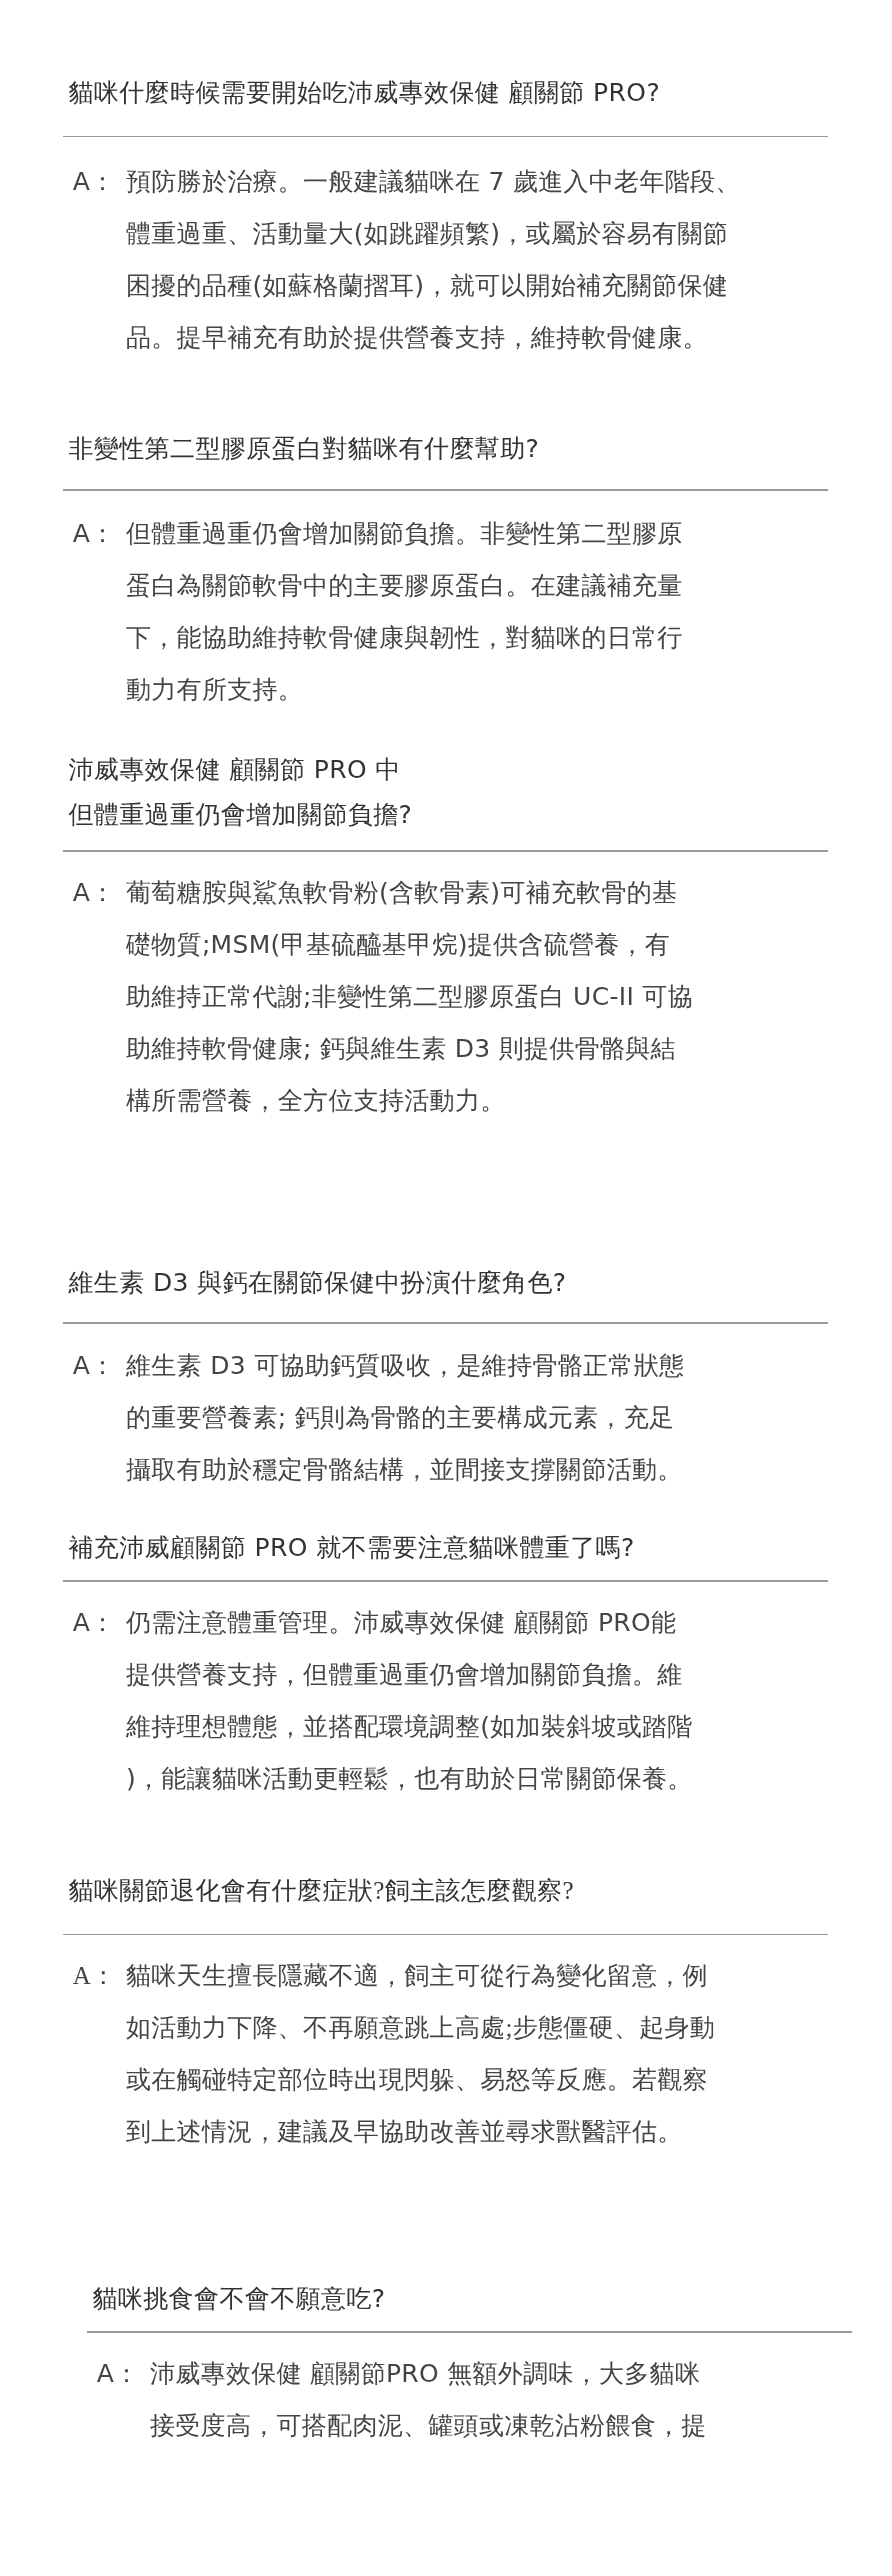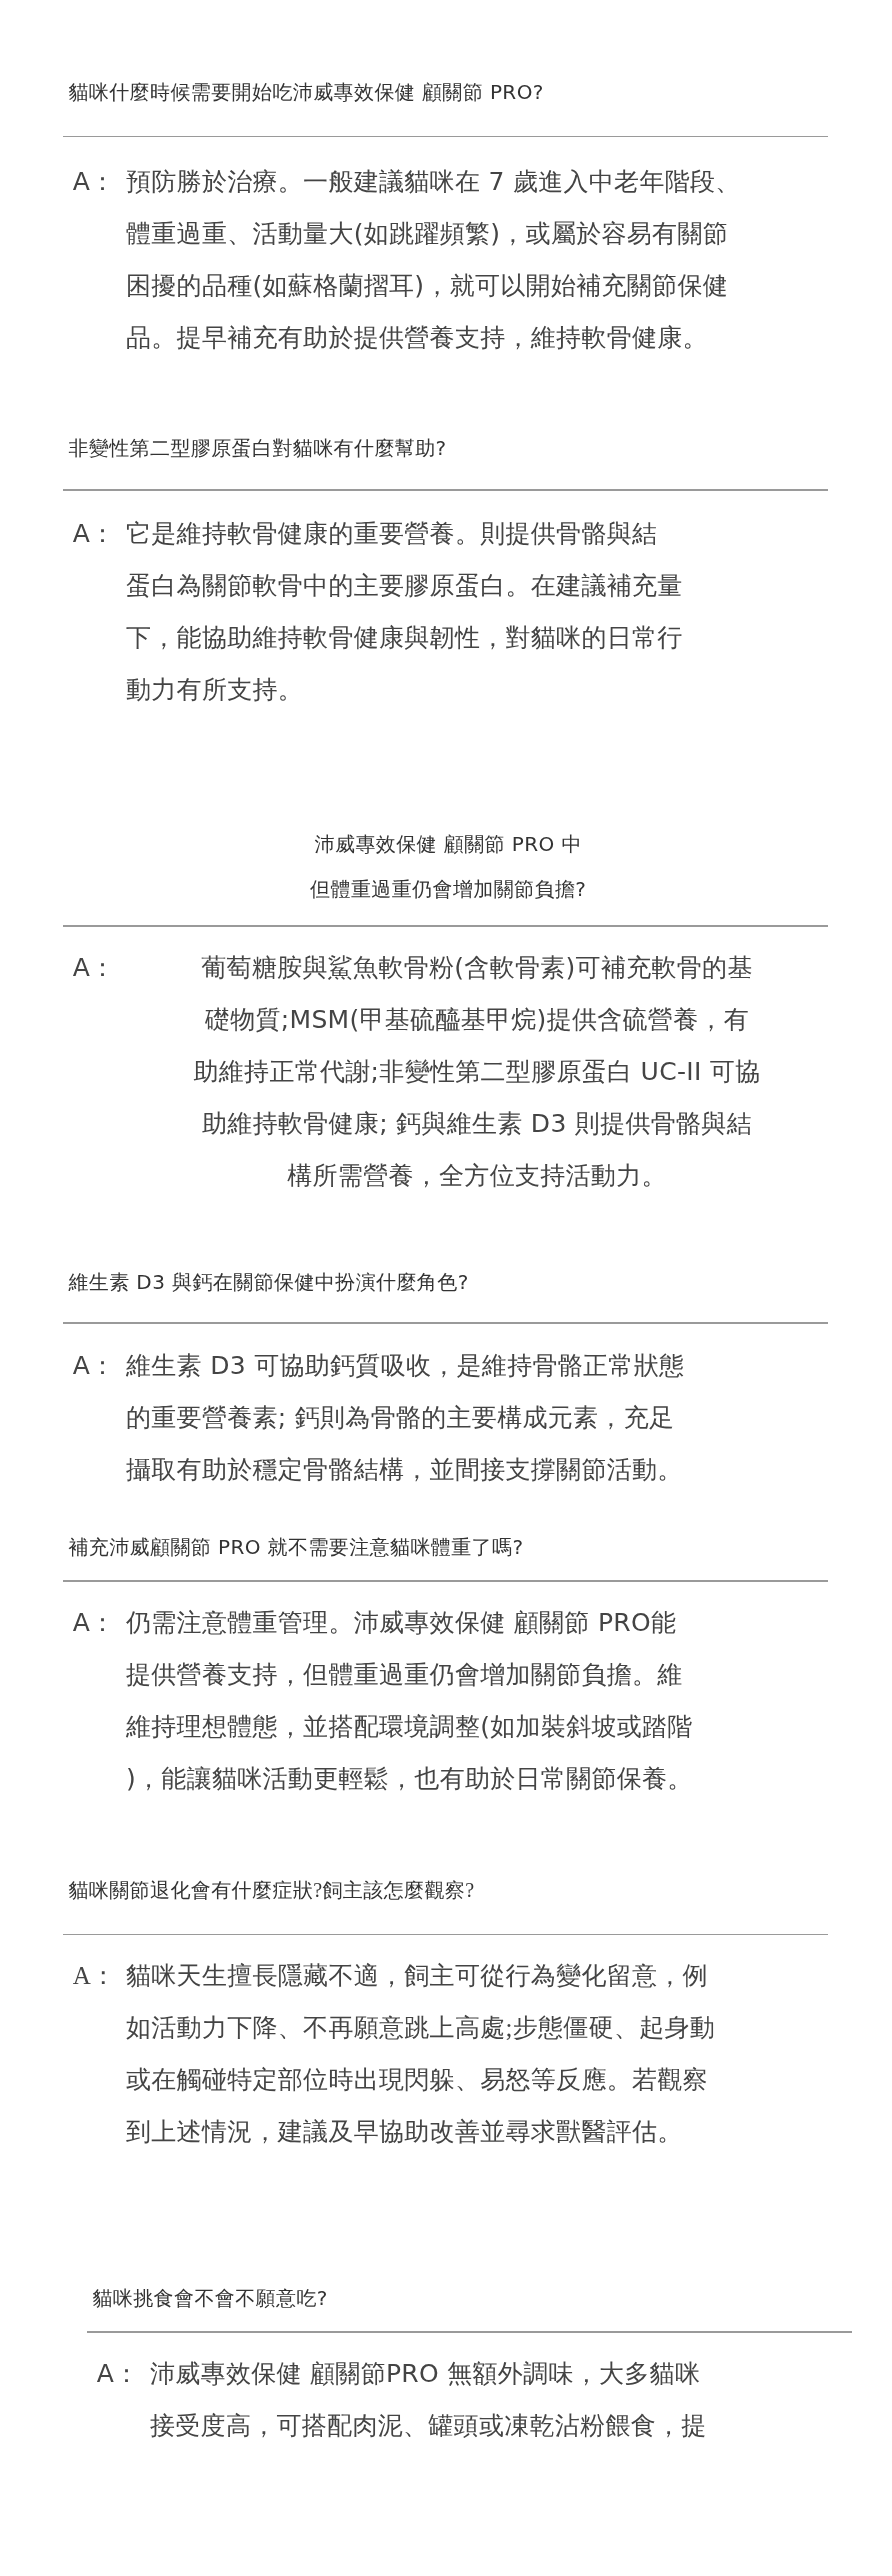--- a/index.html
+++ b/index.html
@@ -1,19 +1,19 @@
 <!DOCTYPE html>
 <html style="font-size:14.3px"><head>
 <meta charset="utf-8">
 <style>
   html, body { margin: 0; padding: 0; background: #ffffff; }
   body { width: 893px; height: 2576px; position: relative; overflow: hidden;
          font-family: "DejaVu Sans", "Liberation Sans", sans-serif; }
   .faq { position: absolute; left: 63px; width: 765px; }
-  .q { margin: 0 0 0 5.4px; color: #333333; font-size: 20px; line-height: 45px;
+  .q { margin: 0 0 0 5.4px; color: #333333; font-size: 25px; line-height: 45px;
        font-weight: normal; letter-spacing: 0.4px; }
   .q-line { display: block; white-space: nowrap; }
   .divider { height: 1.8px; background: #9a9a9a; border: 0; margin: 0; }
   .a { position: relative; padding-left: 63px; color: #444444; font-size: 25px; line-height: 52px; }
   .a-prefix { position: absolute; left: 9.8px; top: 0; }
   .a-line { display: block; white-space: nowrap; letter-spacing: 0.3px; }
 </style>
 </head>
 <body>
 
@@ -31,28 +31,28 @@
   </div>
 </section>
 
 <section class="faq" style="top:426px;">
   <h3 class="q">
     <span class="q-line">非變性第二型膠原蛋白對貓咪有什麼幫助?</span>
   </h3>
   <hr class="divider" style="margin-top:18px;">
   <div class="a" style="margin-top:17px;">
     <span class="a-prefix">A：</span>
-    <span class="a-line">它是維持軟骨健康的重要營養。則提供骨骼與結</span>
+    <span class="a-line">但體重過重仍會增加關節負擔。非變性第二型膠原</span>
     <span class="a-line">蛋白為關節軟骨中的主要膠原蛋白。在建議補充量</span>
     <span class="a-line">下，能協助維持軟骨健康與韌性，對貓咪的日常行</span>
     <span class="a-line">動力有所支持。</span>
   </div>
 </section>
 
-<section class="faq" style="top:822px;text-align:center;">
+<section class="faq" style="top:747px;">
   <h3 class="q">
     <span class="q-line">沛威專效保健 顧關節 PRO 中</span>
     <span class="q-line">但體重過重仍會增加關節負擔?</span>
   </h3>
   <hr class="divider" style="margin-top:13.4px;">
   <div class="a" style="margin-top:15px;">
     <span class="a-prefix">A：</span>
     <span class="a-line">葡萄糖胺與鯊魚軟骨粉(含軟骨素)可補充軟骨的基</span>
     <span class="a-line">礎物質;MSM(甲基硫醯基甲烷)提供含硫營養，有</span>
     <span class="a-line">助維持正常代謝;非變性第二型膠原蛋白 UC-II 可協</span>

